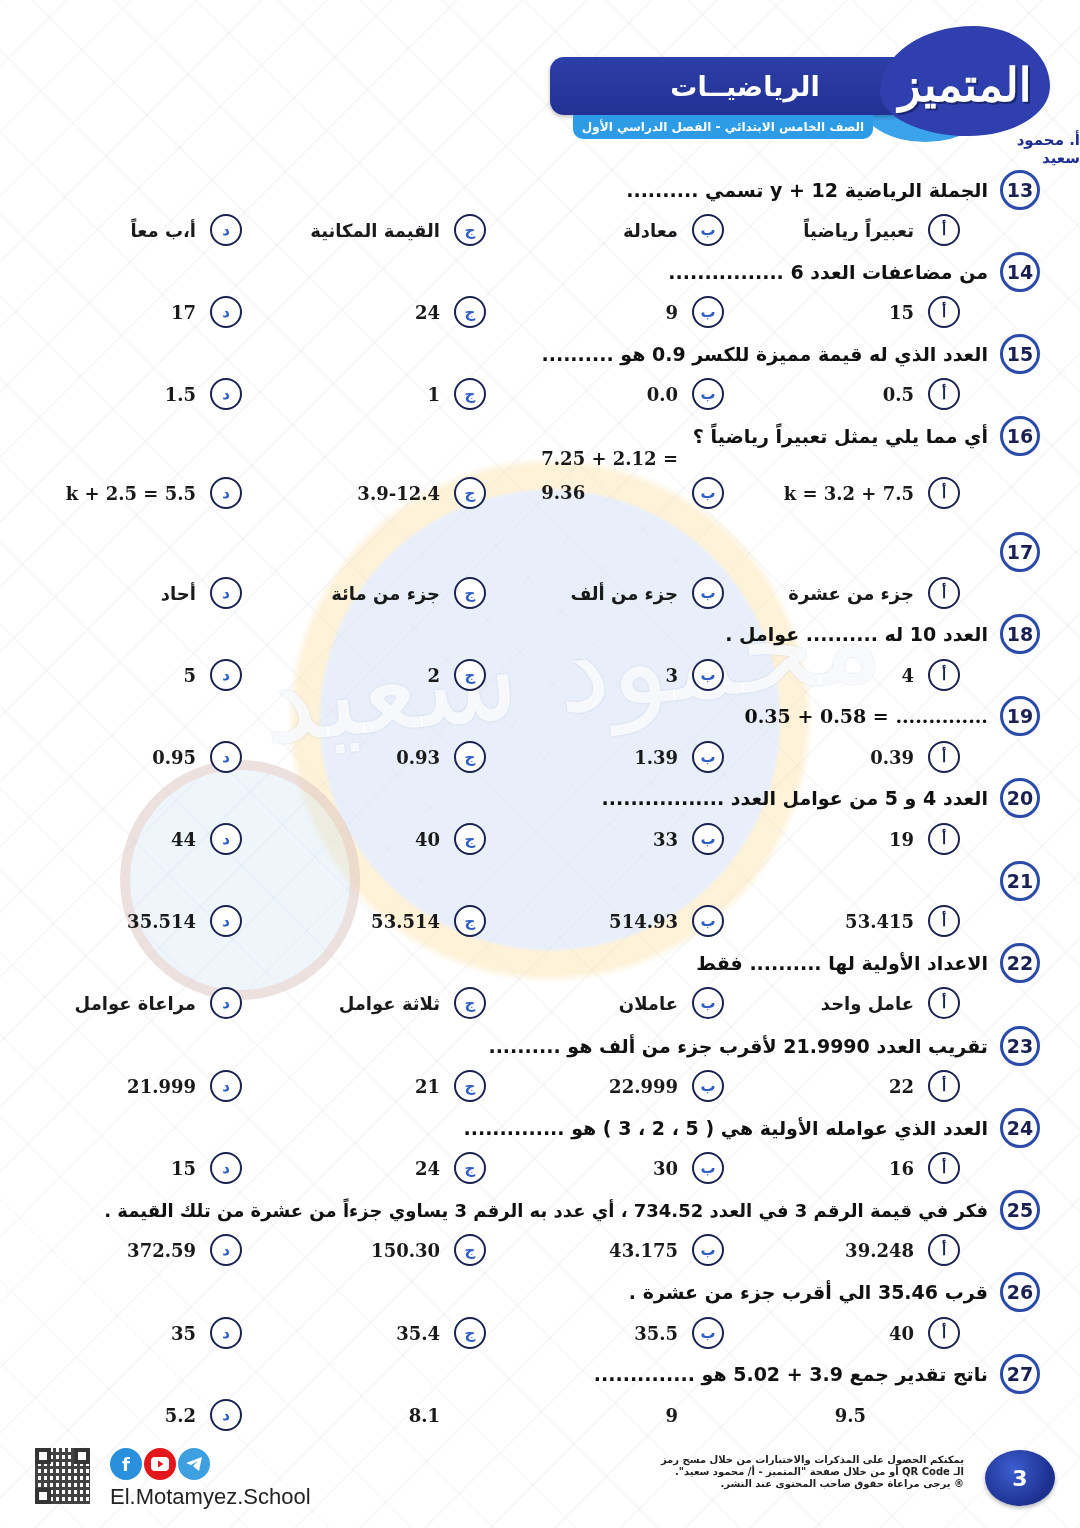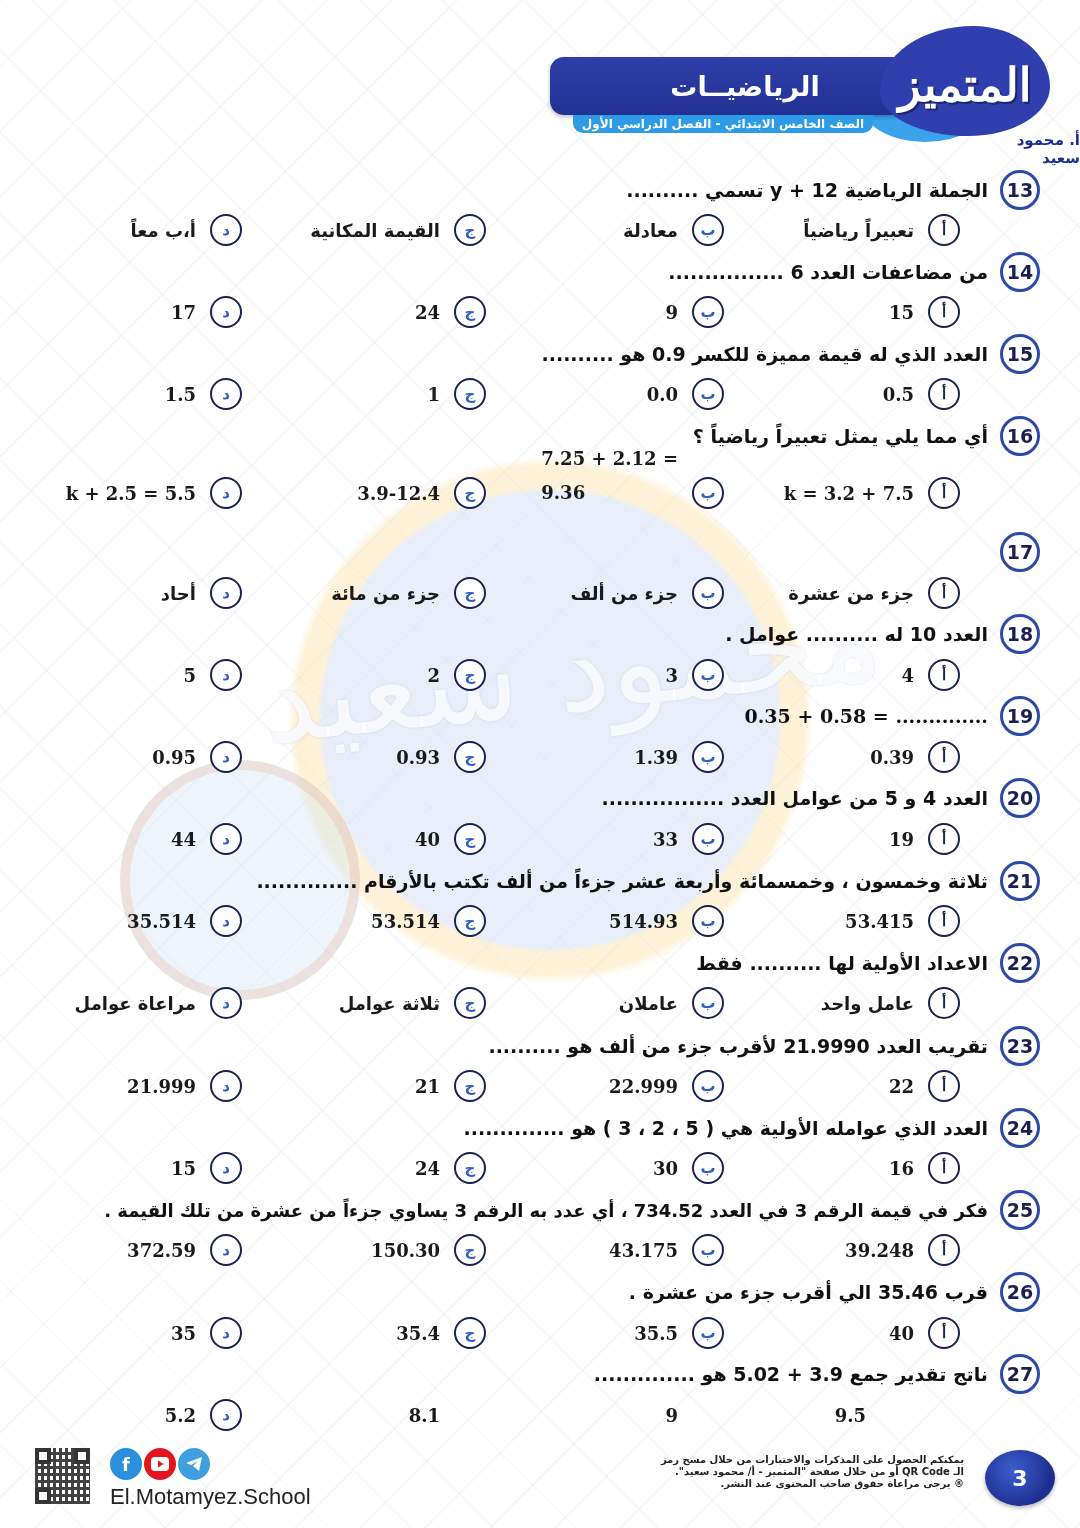--- a/index.html
+++ b/index.html
@@ -52,21 +52,21 @@
     box-shadow: 0 2px 4px rgba(0,0,0,0.25);
     display: flex; align-items: center; justify-content: center;
   }
   .title-bar span {
     color: #fff; font-weight: bold; font-size: 27px;
     direction: rtl; letter-spacing: 1px;
     margin-left: 20px;
   }
   .subtitle-bar {
     position: absolute; left: 573px; top: 115px;
-    width: 300px; height: 18px;
+    width: 300px; height: 24px;
     background: #2d9be6; border-radius: 0 0 10px 10px;
     display: flex; align-items: center; justify-content: center;
   }
   .subtitle-bar span { color: #fff; font-weight: bold; font-size: 12px; direction: rtl; }
   .logo-blob {
     position: absolute; left: 880px; top: 26px;
     width: 170px; height: 110px;
     background: #2f40ae;
     border-radius: 55% 45% 48% 52% / 60% 55% 45% 40%;
   }
@@ -351,21 +351,20 @@
       <div class="ob">ج</div>
       <div class="ot">40</div>
     </div>
   <div class="opt" style="right:838px;top:821px;">
       <div class="ob">د</div>
       <div class="ot">44</div>
     </div>
 
   <div class="qrow" style="top:861px;">
     <div class="qnum">21</div>
-    <div class="qtext">ثلاثة وخمسون ، وخمسمائة وأربعة عشر جزءاً من ألف تكتب بالأرقام ..............</div>
   </div>
   <div class="opt" style="right:120px;top:903px;">
       <div class="ob a">أ</div>
       <div class="ot">53.415</div>
     </div>
   <div class="opt" style="right:356px;top:903px;">
       <div class="ob">ب</div>
       <div class="ot">514.93</div>
     </div>
   <div class="opt" style="right:594px;top:903px;">

